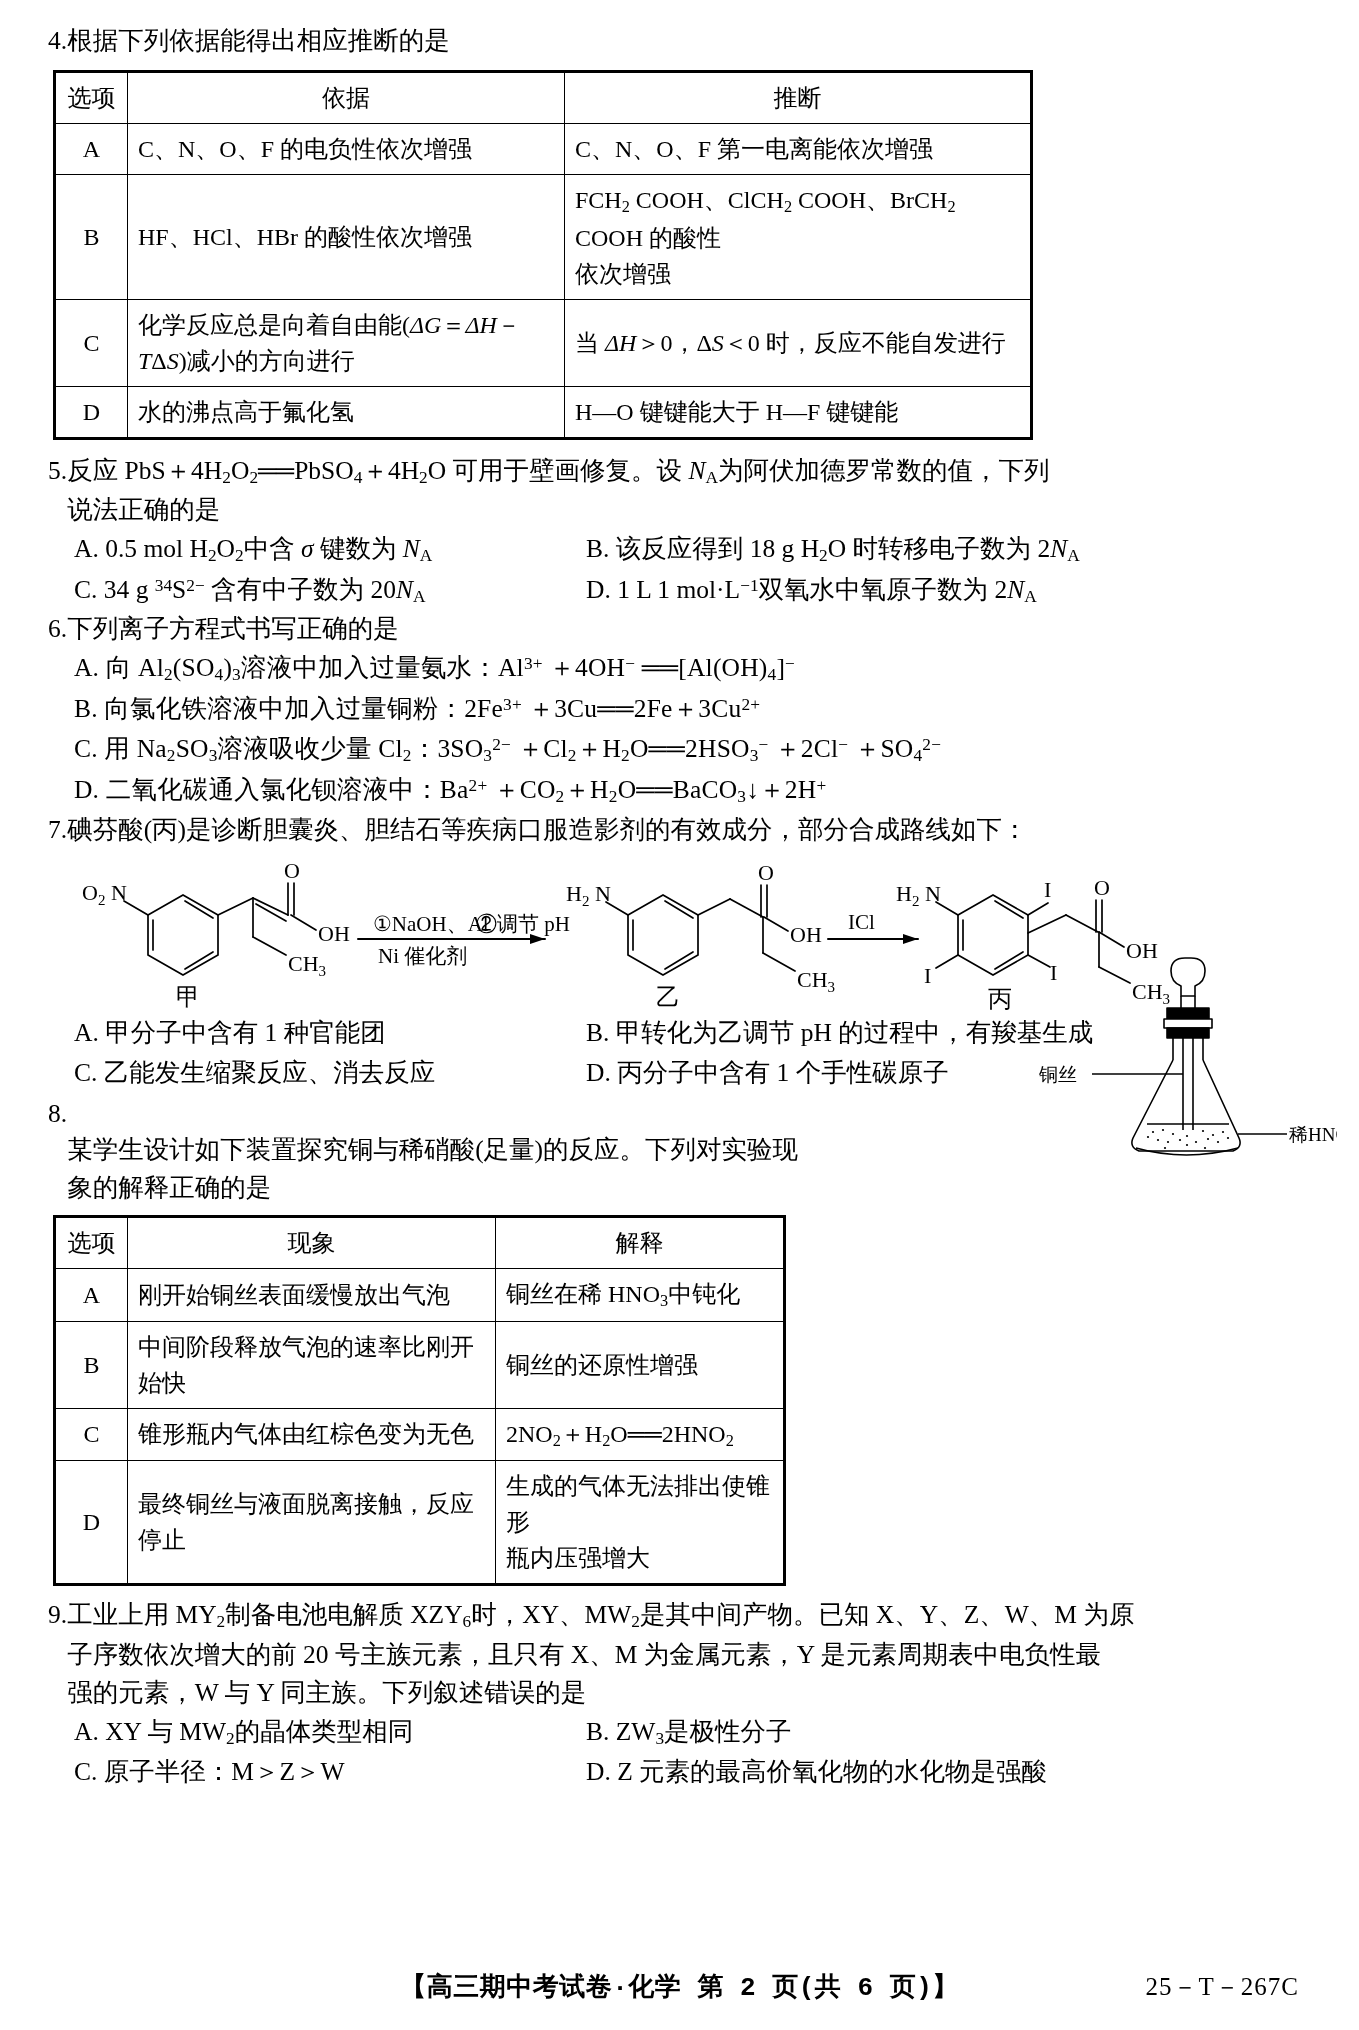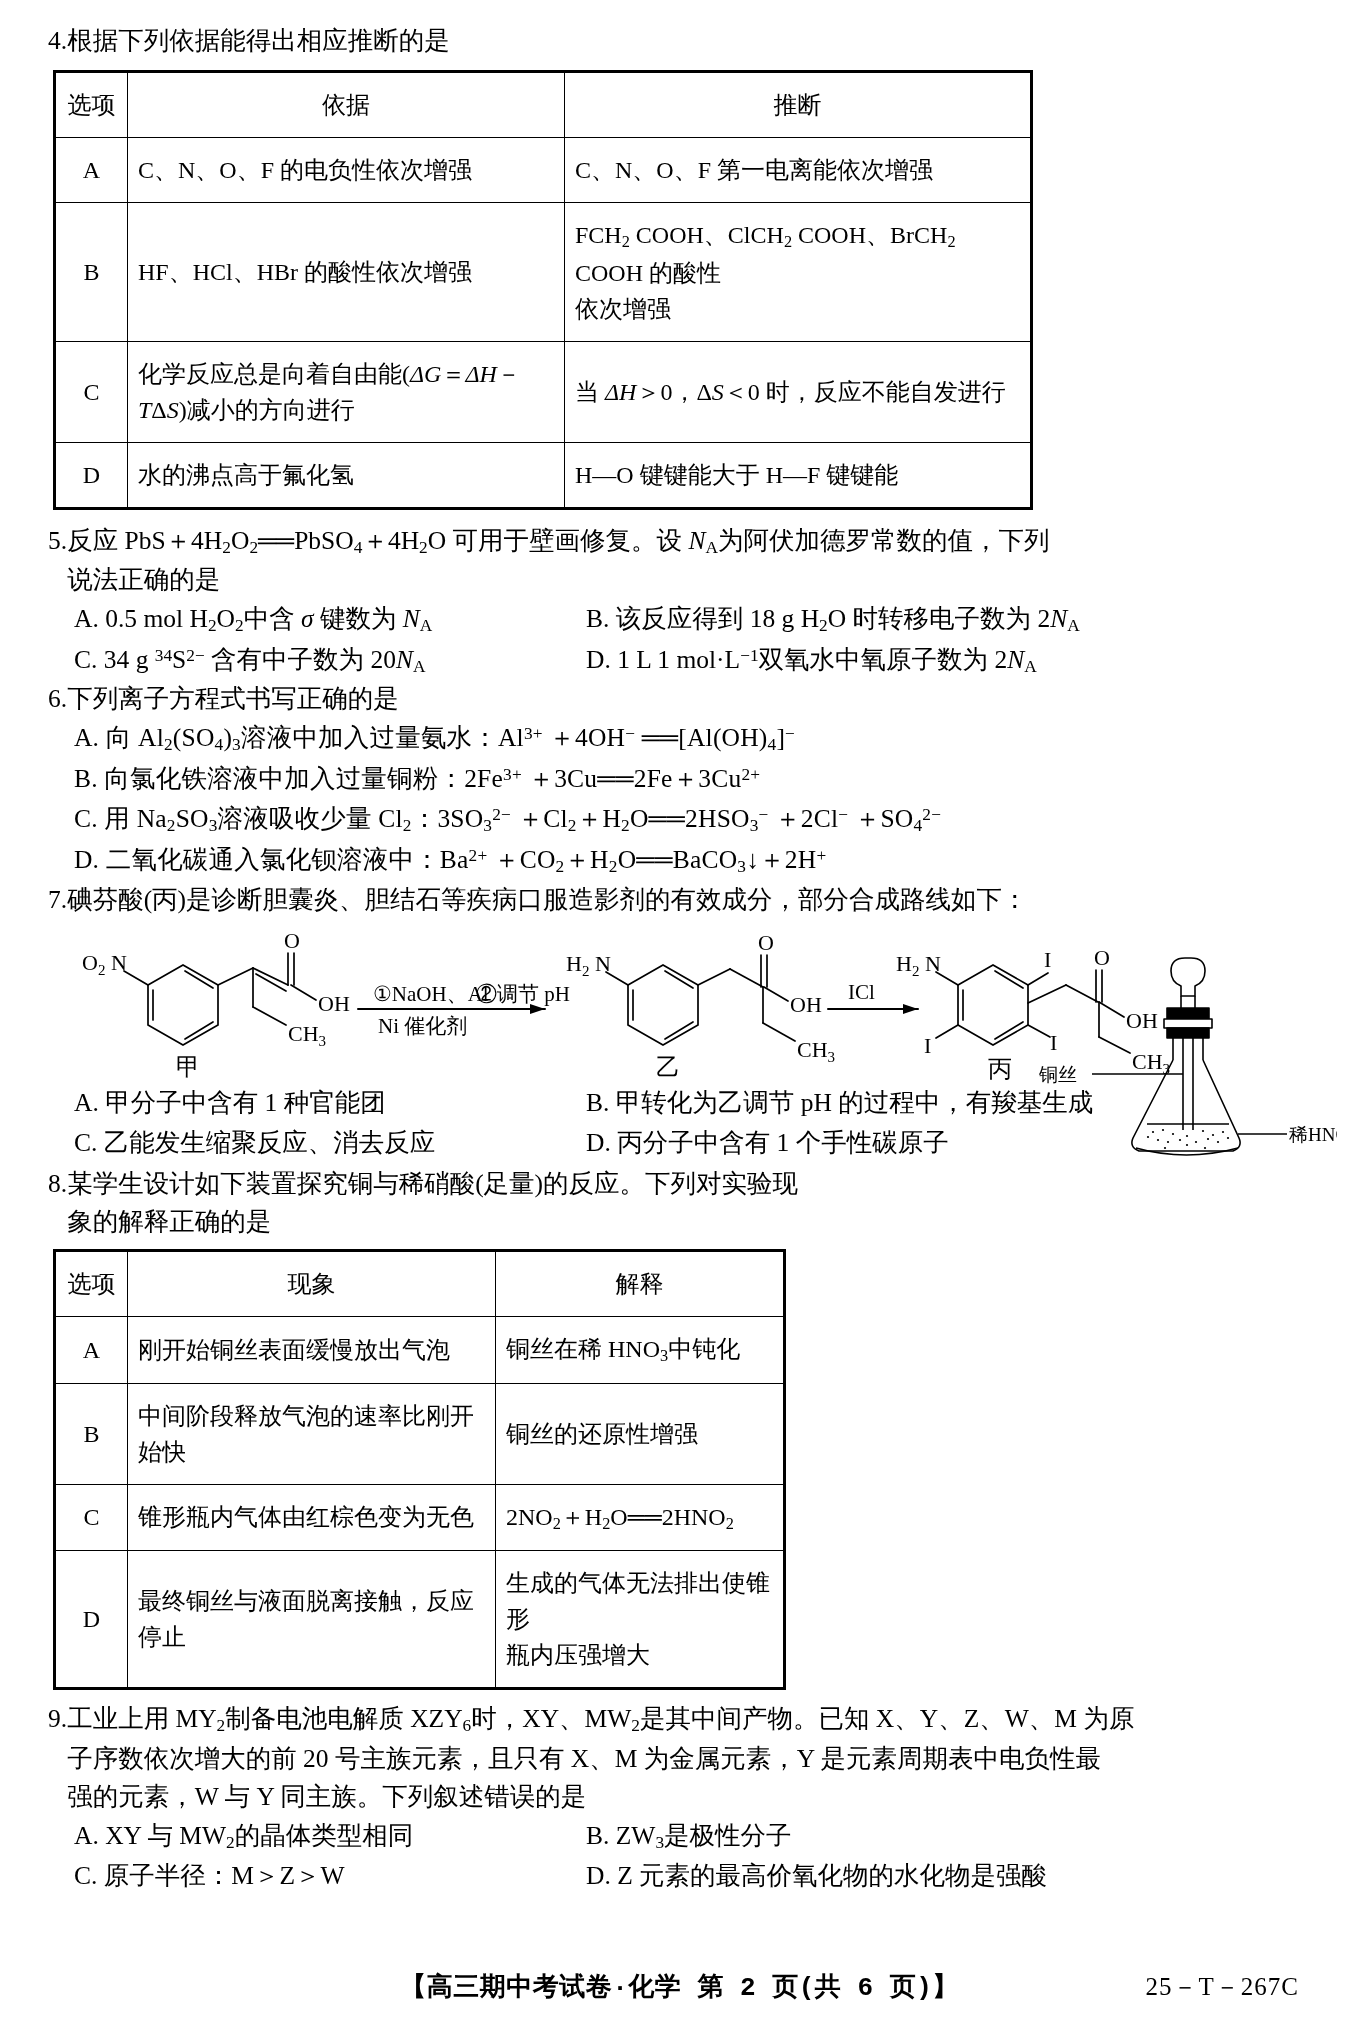--- a/index.html
+++ b/index.html
@@ -63,21 +63,21 @@
   .optrow > .c2 { flex: 1 1 auto; }
 
   
   table.exam {
     border-collapse: collapse;
     font-size: 24px;
     table-layout: fixed;
   }
   table.exam td, table.exam th {
     border: 1.2px solid #000;
-    padding: 14px 10px;
+    padding: 7px 10px;
     vertical-align: middle;
     font-weight: normal;
     line-height: 1.5;
   }
   table.exam .ctr { text-align: center; }
   table.exam thead td { text-align: center; }
   .tbl-outer { border: 2px solid #000; display: inline-block; }
   .tbl-outer table.exam { margin: -1px; }
 
   #table-q4 { width: 975px; margin-left: 5px; margin-top: 10px; }
@@ -313,21 +313,21 @@
     <div class="c2">B. 甲转化为乙调节 pH 的过程中，有羧基生成</div>
   </div>
   <div class="optrow">
     <div class="c1">C. 乙能发生缩聚反应、消去反应</div>
     <div class="c2">D. 丙分子中含有 1 个手性碳原子</div>
   </div>
 
   
   <div class="qhead" style="margin-top:2px;">
     <span class="qnum">8.</span>
-    <span class="qbody" style="max-width:930px;">
+    <span class="qbody" style="max-width:930px;margin-top:36px;">
       <span>某学生设计如下装置探究铜与稀硝酸(足量)的反应。下列对实验现</span><br>
       <span>象的解释正确的是</span>
     </span>
   </div>
 
   <div class="tbl-outer" style="margin-left:5px;margin-top:8px;">
   <table class="exam" id="table-q8" style="margin:0;">
     <colgroup>
             <col style="width:72px">
             <col style="width:368px">

